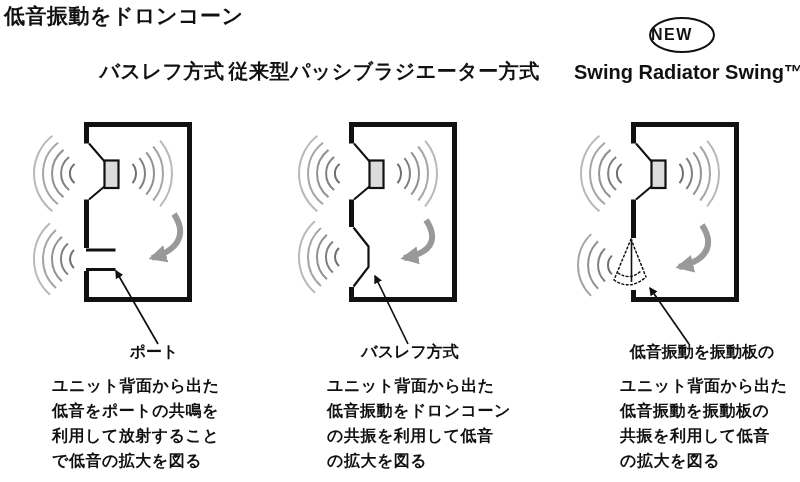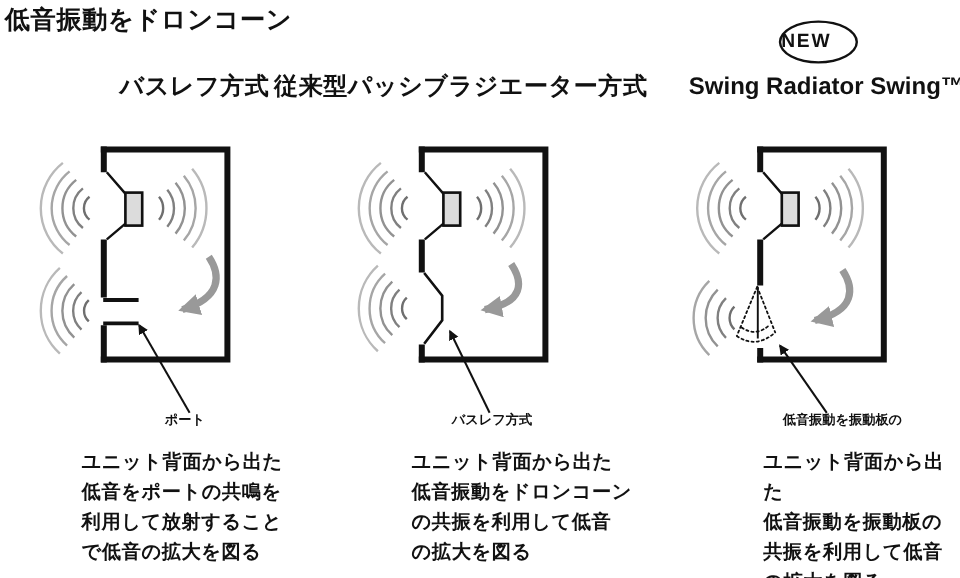--- a/index.html
+++ b/index.html
@@ -18,26 +18,26 @@
   }
   .heading.latin{top:61px;letter-spacing:0}
   .badge{
     position:absolute;left:682px;top:17px;transform:translateX(-50%);
     width:62px;height:32px;border:2.5px solid #111;border-radius:50%;
     display:flex;align-items:center;justify-content:flex-start;
     font-size:16px;font-weight:bold;letter-spacing:1.5px;
   }
   .part-label{
     position:absolute;top:342px;transform:translateX(-50%);
-    font-size:11px;font-weight:bold;white-space:nowrap;
+    font-size:16px;font-weight:bold;white-space:nowrap;
   }
   .desc{
     position:absolute;top:373px;
     font-size:16px;font-weight:bold;line-height:25px;
-    white-space:pre-line;letter-spacing:.5px;margin-left:16px;
+    white-space:pre-line;letter-spacing:.5px;
   }
   .c1h{left:162px}.c2h{left:384px}.c3h{left:689px}
   .c1l{left:154px}.c2l{left:410px}.c3l{left:702px}
   .c1d{left:52px}.c2d{left:327px}.c3d{left:620px}
   .diagram{position:absolute;top:115px}
 </style>
 </head>
 <body>
 
 <div class="title">低音振動をドロンコーン</div>

